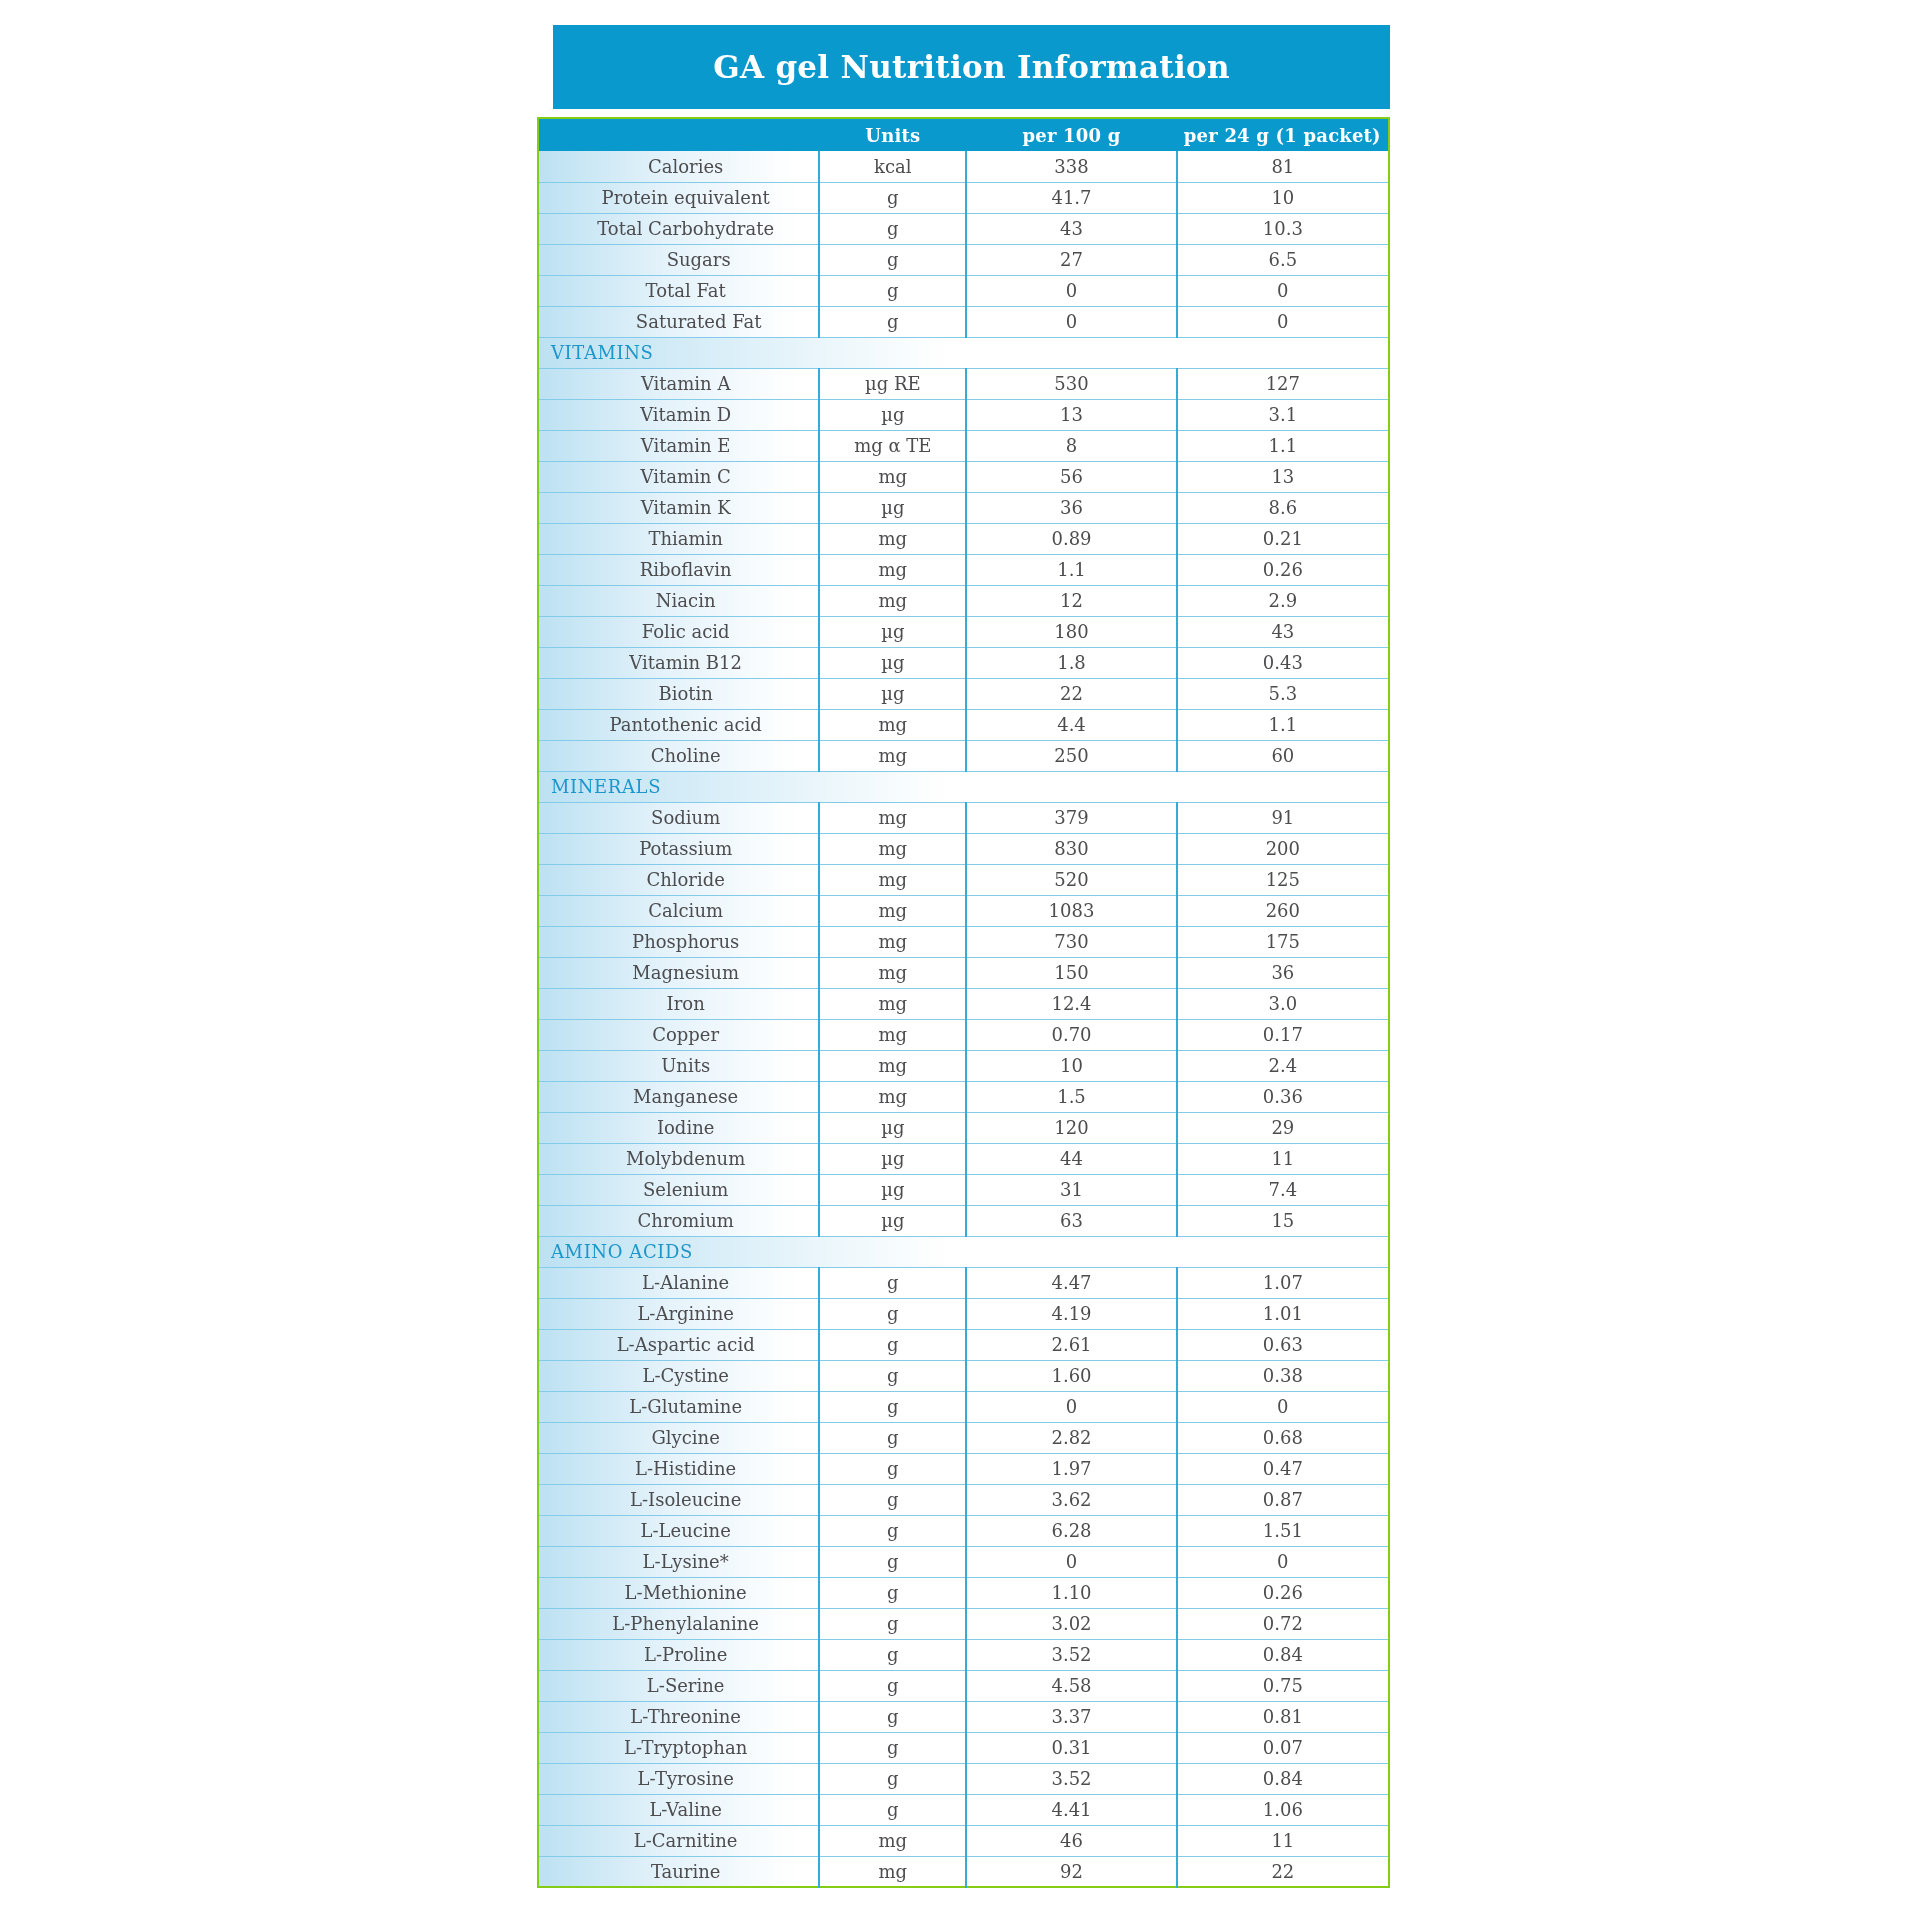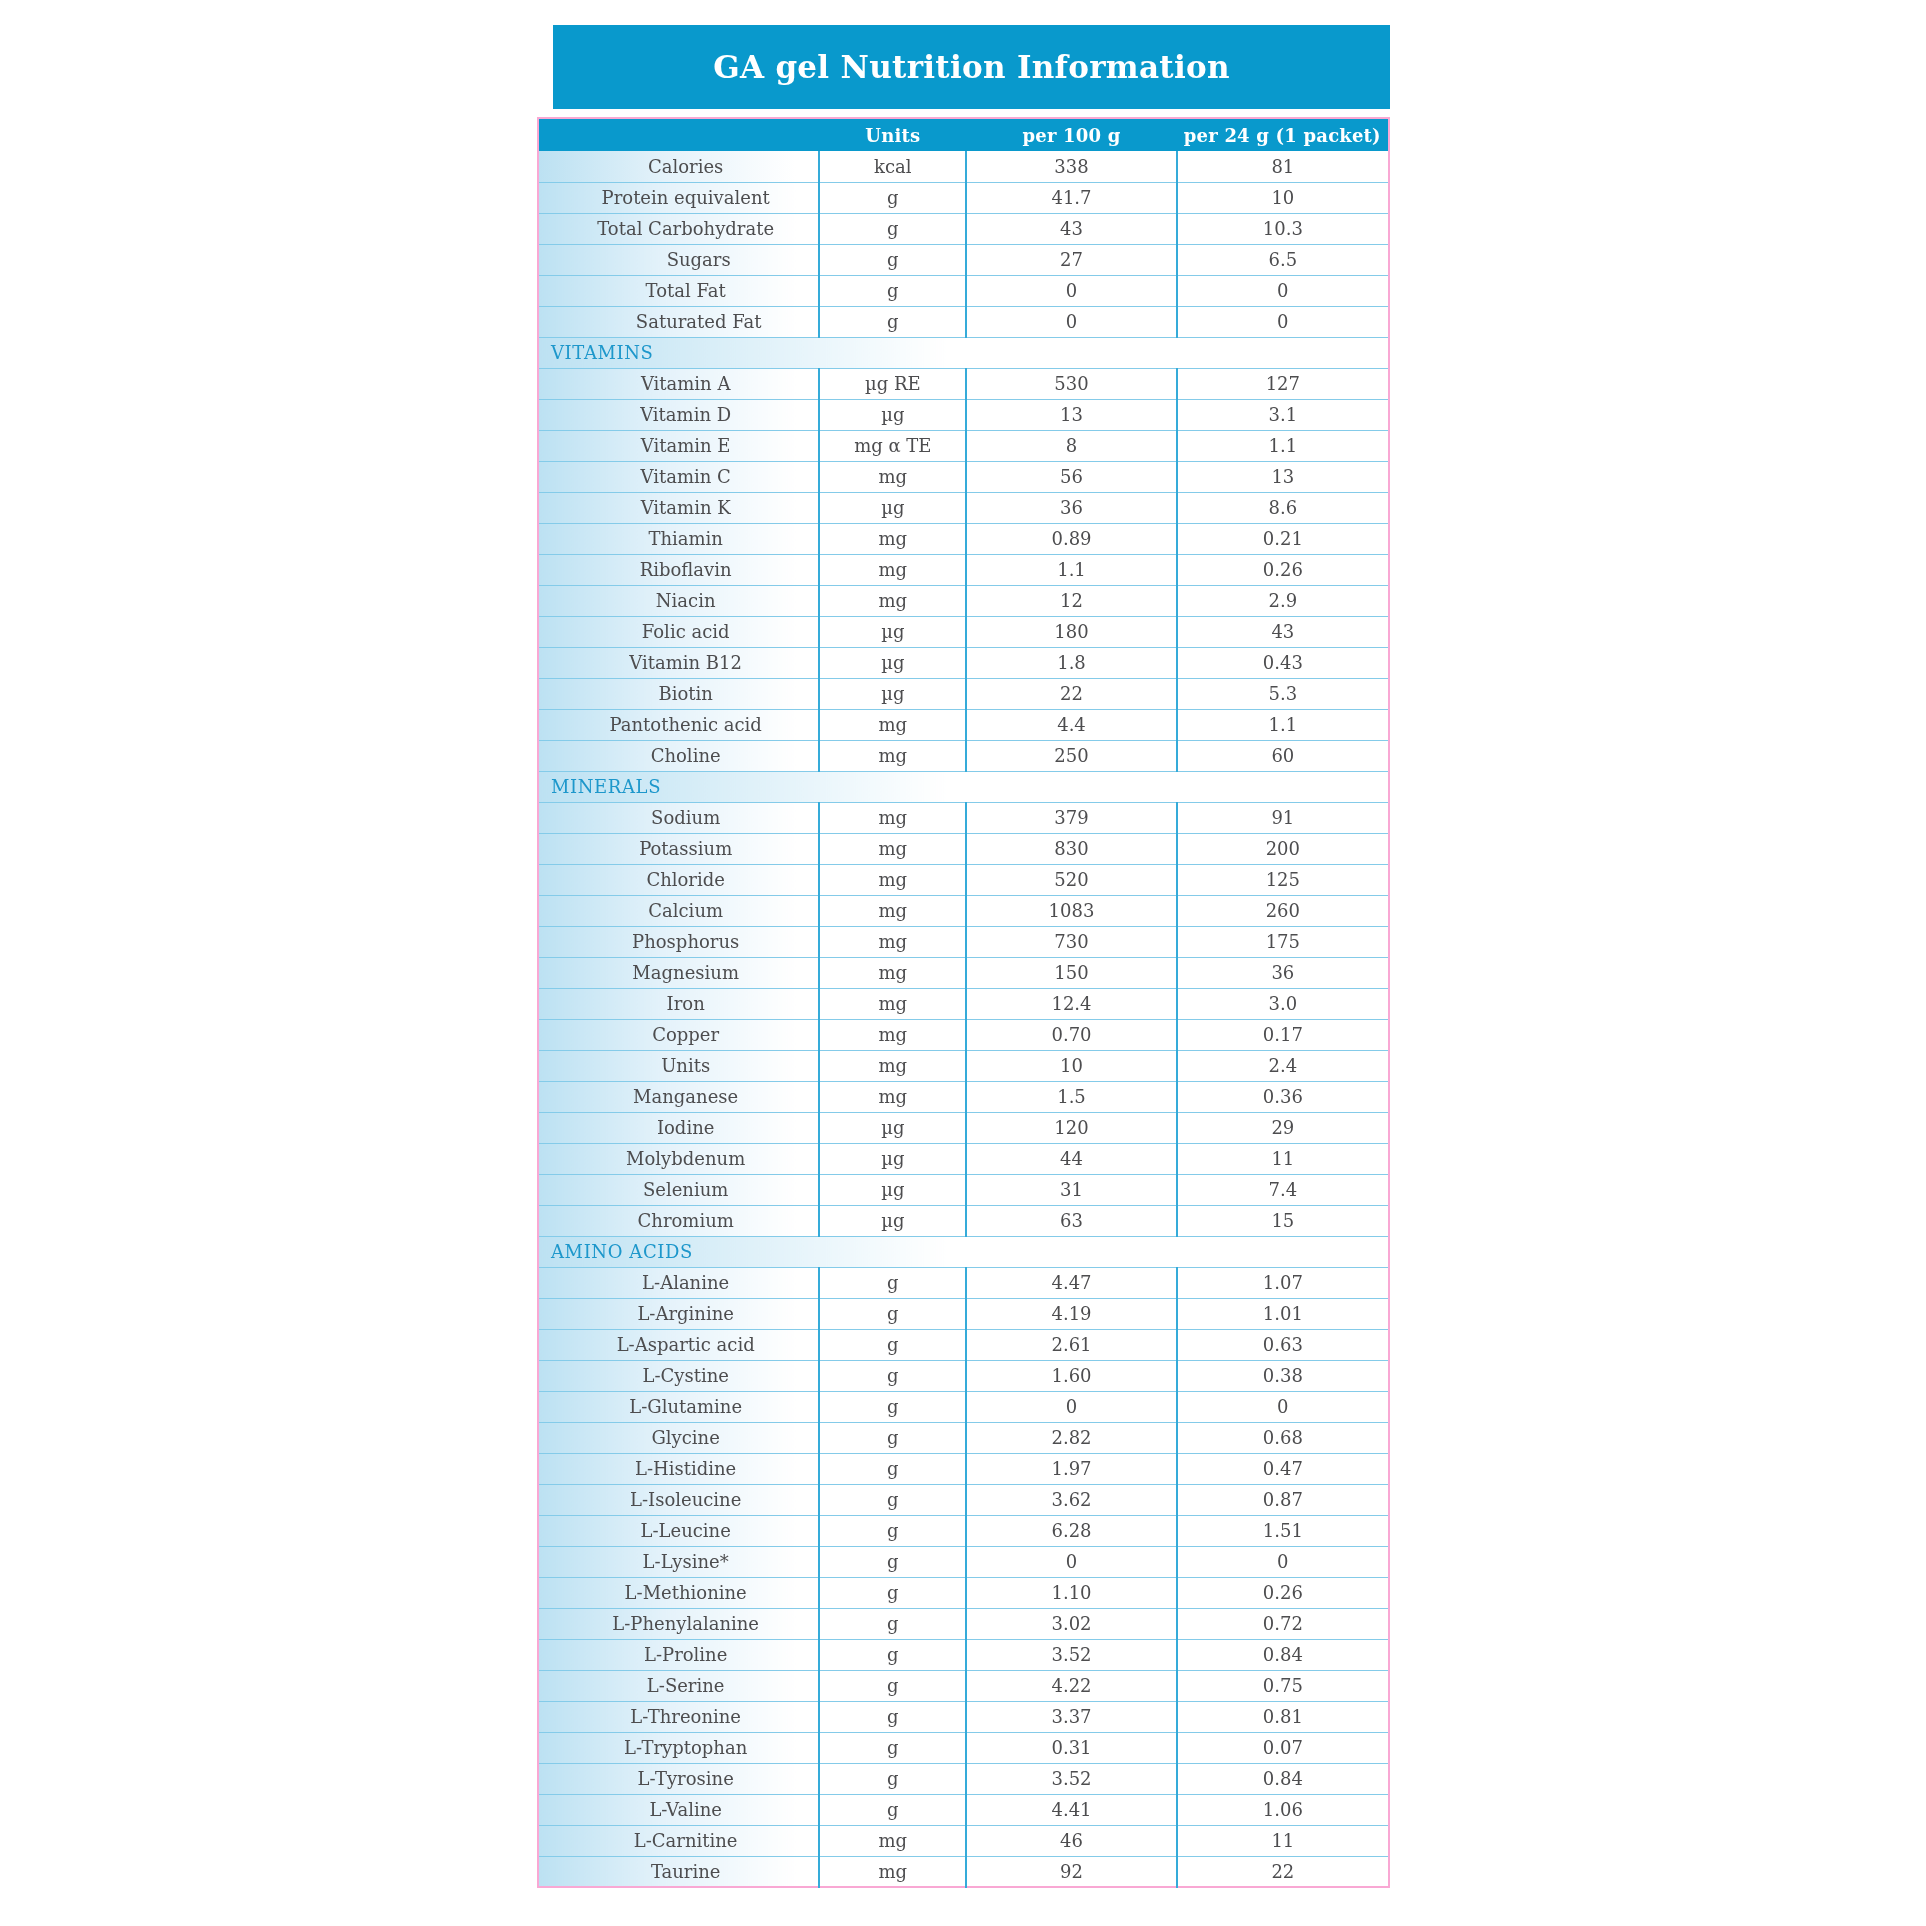--- a/index.html
+++ b/index.html
@@ -25,21 +25,21 @@
     font-weight: bold;
     font-size: 31px;
     margin-bottom: 8px;
     letter-spacing: 0.3px;
     margin-left: 16px;
   }
   table.grid {
     width: 100%;
     border-collapse: collapse;
     table-layout: fixed;
-    border: 2px solid #f9a8d4;
+    border: 2px solid #84cc16;
   }
   thead tr {
     background: #0999cc;
     height: 33px;
   }
   thead th {
     color: #ffffff;
     font-weight: bold;
     font-size: 18px;
     text-align: center;
@@ -387,21 +387,21 @@
         </tr>
         <tr class="data-row">
           <td class="label-cell">L-Proline</td>
           <td class="units-cell">g</td>
           <td class="value-cell">3.52</td>
           <td class="value-cell">0.84</td>
         </tr>
         <tr class="data-row">
           <td class="label-cell">L-Serine</td>
           <td class="units-cell">g</td>
-          <td class="value-cell">4.22</td>
+          <td class="value-cell">4.58</td>
           <td class="value-cell">0.75</td>
         </tr>
         <tr class="data-row">
           <td class="label-cell">L-Threonine</td>
           <td class="units-cell">g</td>
           <td class="value-cell">3.37</td>
           <td class="value-cell">0.81</td>
         </tr>
         <tr class="data-row">
           <td class="label-cell">L-Tryptophan</td>

